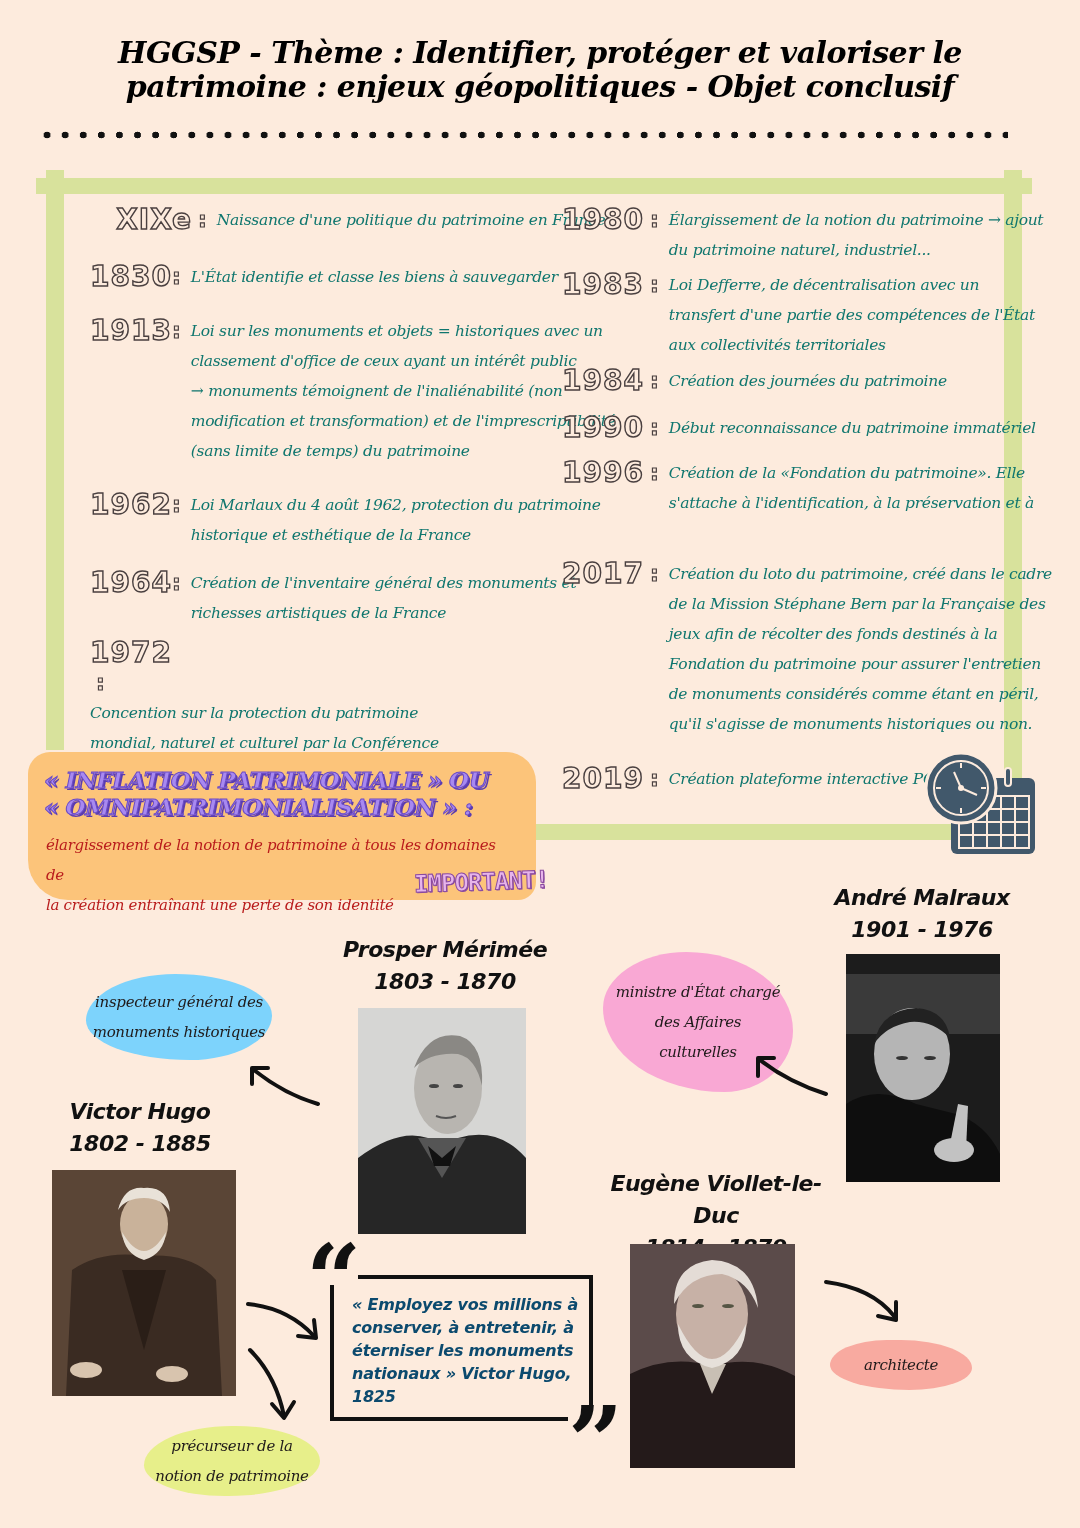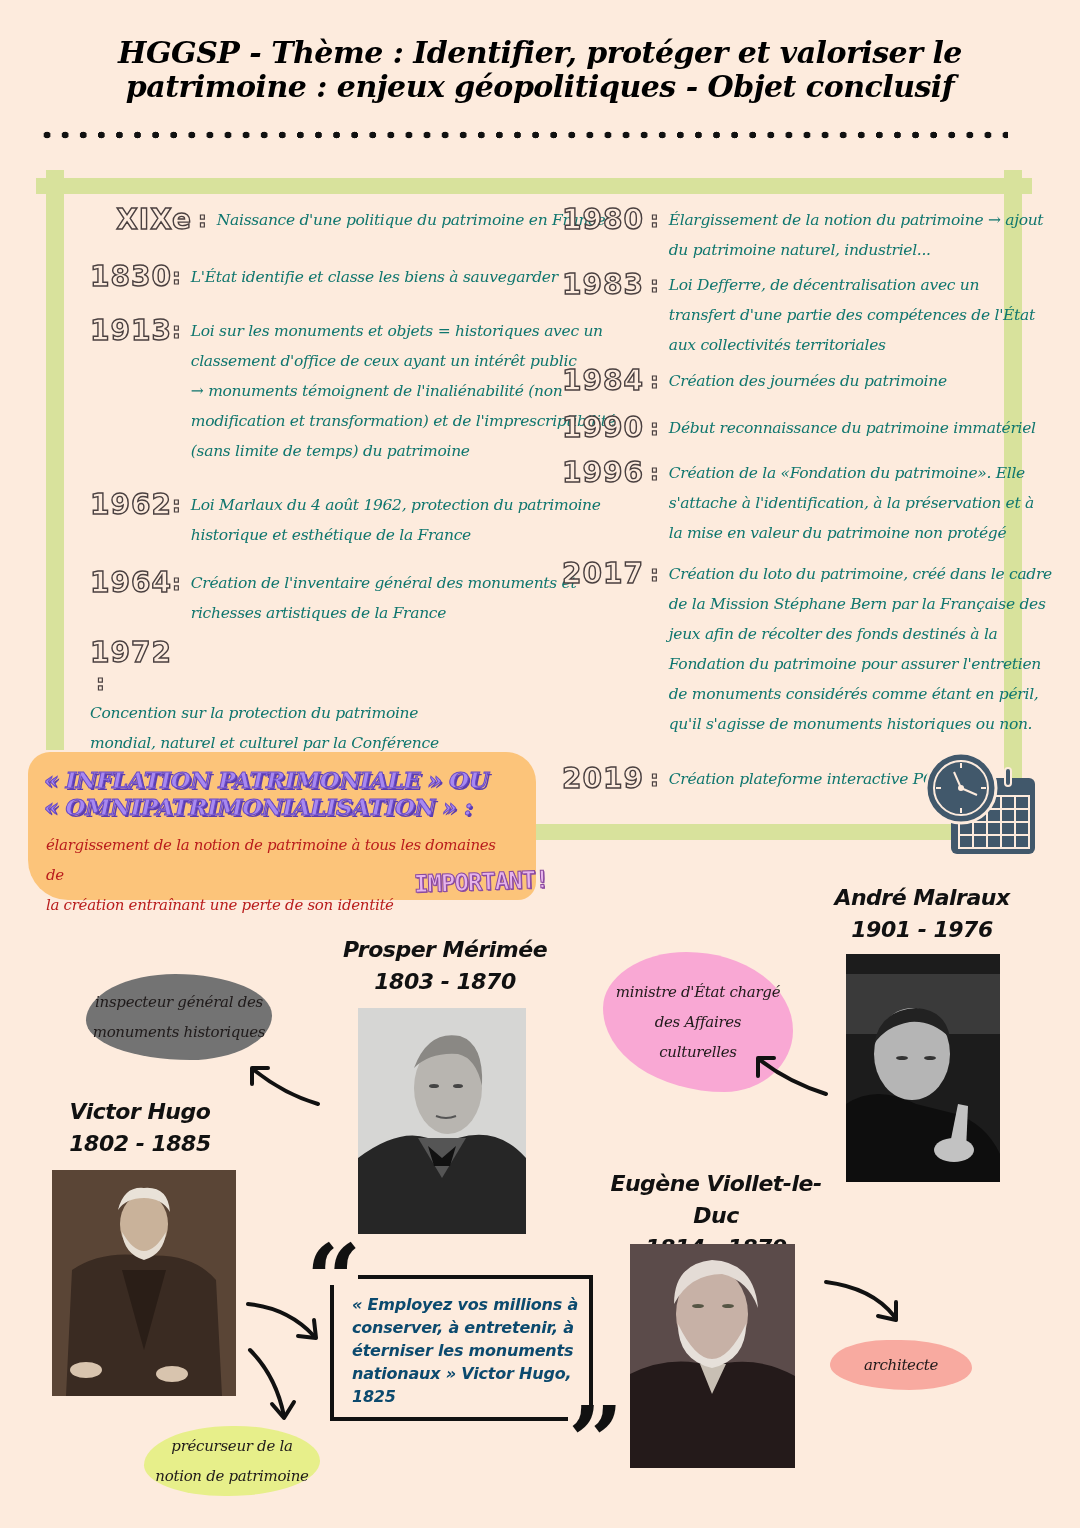--- a/index.html
+++ b/index.html
@@ -214,21 +214,20 @@
   <div class="tl-text">
     <div>Début reconnaissance du patrimoine immatériel</div>
   </div>
 </div>
 <div class="tl-item" style="left:562px;top:458px;">
   <div class="tl-year">1996</div>
   <div class="tl-colon">:</div>
   <div class="tl-text">
     <div>Création de la «Fondation du patrimoine». Elle</div>
     <div>s'attache à l'identification, à la préservation et à</div>
-    <div>la mise en valeur du patrimoine non protégé</div>
   </div>
 </div>
 <div class="tl-item" style="left:562px;top:559px;">
   <div class="tl-year">2017</div>
   <div class="tl-colon">:</div>
   <div class="tl-text">
     <div>Création du loto du patrimoine, créé dans le cadre</div>
     <div>de la Mission Stéphane Bern par la Française des</div>
     <div>jeux afin de récolter des fonds destinés à la</div>
     <div>Fondation du patrimoine pour assurer l'entretien</div>
@@ -289,21 +288,21 @@
   <rect width="168" height="226" fill="#d6d6d4"></rect>
   <path d="M0 150 Q40 120 70 130 L100 130 Q140 118 168 150 L168 226 L0 226Z" fill="#262626"></path>
   <path d="M60 130 L84 170 L108 130 Z" fill="#555"></path>
   <path d="M70 138 L84 150 L98 138 L92 158 L76 158Z" fill="#111"></path>
   <ellipse cx="90" cy="80" rx="34" ry="46" fill="#b8b5b0"></ellipse>
   <path d="M56 60 Q70 22 102 28 Q126 36 124 78 Q118 50 100 46 Q72 44 56 60Z" fill="#8a8884"></path>
   <ellipse cx="76" cy="78" rx="5" ry="2" fill="#444"></ellipse>
   <ellipse cx="100" cy="78" rx="5" ry="2" fill="#444"></ellipse>
   <path d="M78 108 Q88 112 98 108" stroke="#555" stroke-width="2" fill="none"></path>
 </svg>
-<div class="blob" style="left:86px;top:974px;width:186px;height:86px;background:#737373;border-radius:48% 52% 44% 56% / 54% 48% 52% 46%;">
+<div class="blob" style="left:86px;top:974px;width:186px;height:86px;background:#7dd3fc;border-radius:48% 52% 44% 56% / 54% 48% 52% 46%;">
   <div>
     <div>inspecteur général des</div>
     <div>monuments historiques</div>
   </div>
 </div>
 <svg class="arrow" style="left:240px;top:1060px;" width="90" height="50">
   <path d="M78 44 Q44 34 14 10" stroke="#111" stroke-width="4" fill="none" stroke-linecap="round"></path>
   <path d="M12 24 L12 8 L28 8" stroke="#111" stroke-width="4" fill="none" stroke-linecap="round" stroke-linejoin="round"></path>
 </svg>
 

